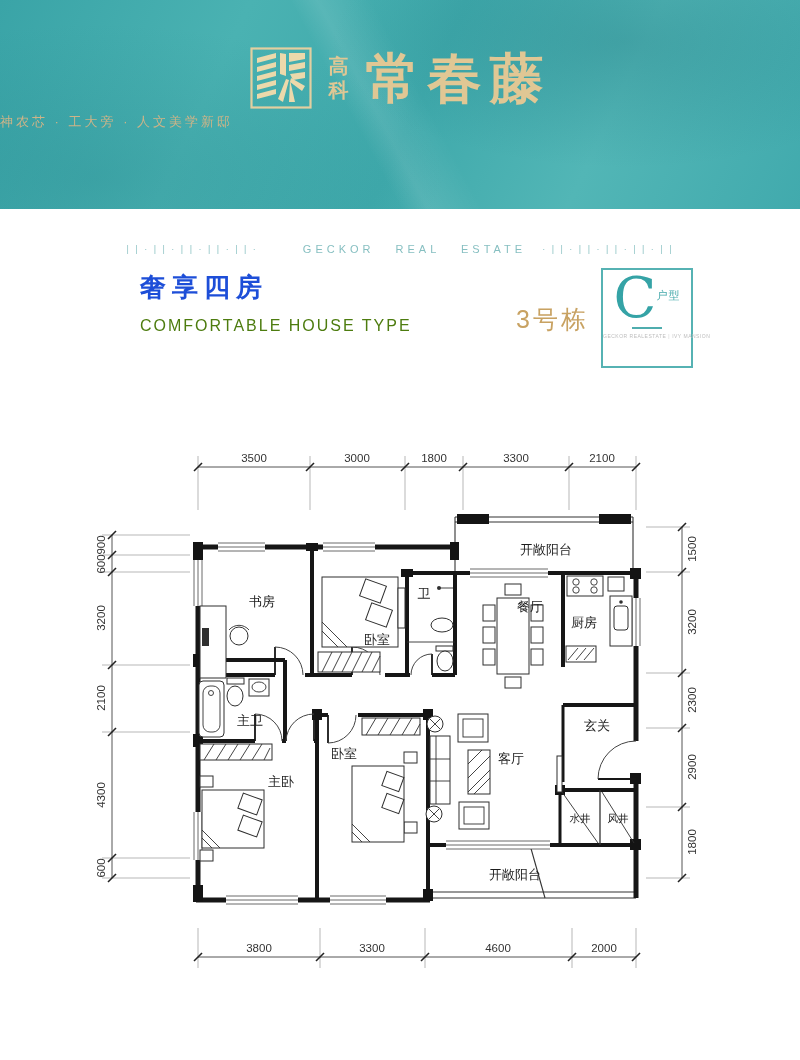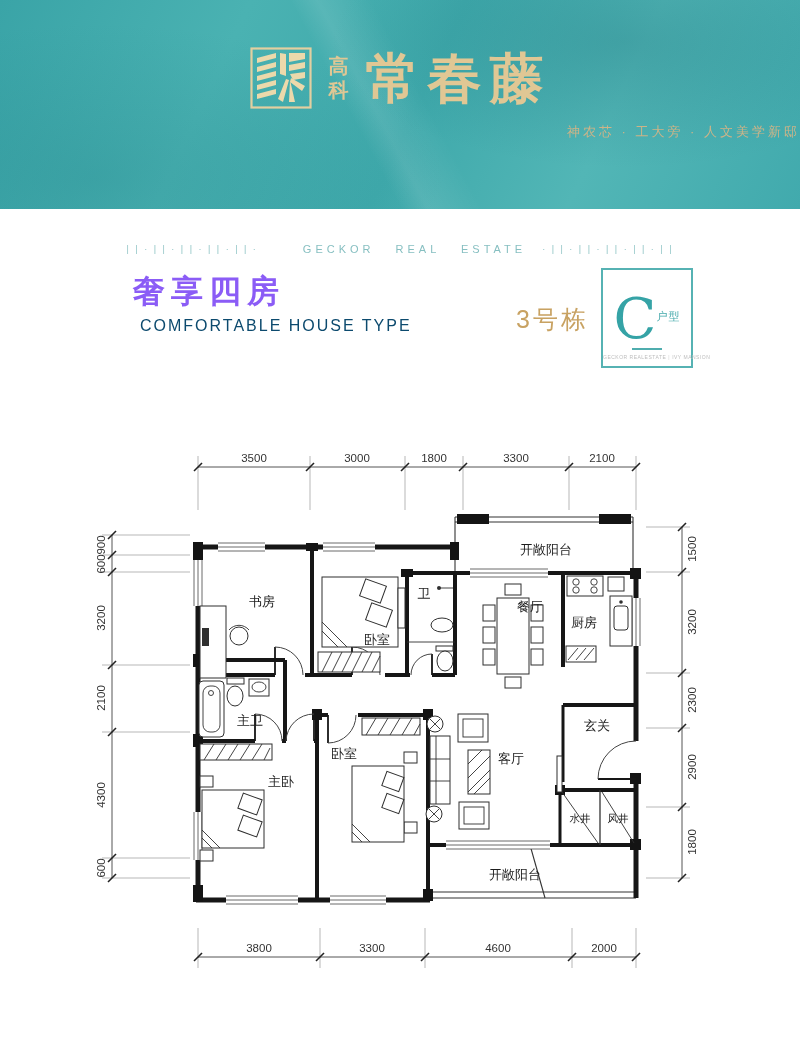--- a/index.html
+++ b/index.html
@@ -12,35 +12,35 @@
       radial-gradient(500px 220px at 12% 85%, rgba(28,125,132,.25), rgba(28,125,132,0) 70%),
       linear-gradient(62deg, rgba(255,255,255,0) 44%, rgba(255,255,255,.10) 47%, rgba(255,255,255,0) 53%),
       linear-gradient(115deg,#3aa4a7 0%,#4ab2b2 28%,#3fa9ab 52%,#52b6b6 74%,#41aaad 100%);}
   .logo-row{position:relative;display:flex;justify-content:center;align-items:center;gap:16px;padding-top:46px;}
   .logo-icon{width:64px;height:64px;flex:0 0 auto;}
   .brand-prefix{display:flex;flex-direction:column;justify-content:center;
     color:#e0c794;font-size:20px;font-weight:bold;line-height:1.2;letter-spacing:1px;
     font-family:"DejaVu Serif","Liberation Serif",serif;}
   .brand-name{color:#e0c794;font-size:54px;font-weight:bold;letter-spacing:8px;line-height:1;
     font-family:Liberation Sans, sans-serif;}
-  .tagline{margin-top:13px;text-align:right;color:#cdb488;font-size:13px;letter-spacing:3px;}
+  .tagline{margin-top:3px;text-align:left;color:#cdb488;font-size:13px;letter-spacing:3px;}
   
   .divider{position:absolute;left:0;top:243px;width:800px;display:flex;justify-content:center;
     align-items:center;gap:16px;color:#8fc4c5;}
   .divider .pattern{font-size:9px;letter-spacing:2px;white-space:pre;}
   .divider .label{font-size:11px;letter-spacing:4px;word-spacing:14px;color:#86bfc1;margin-left:29px;}
   
-  .title-cn{position:absolute;left:133px;top:270px;font-size:32px;color:#8b5cf6;
+  .title-cn{position:absolute;left:140px;top:270px;font-size:26px;color:#1d4ed8;
     letter-spacing:6px;font-weight:600;}
-  .title-en{position:absolute;left:140px;top:317px;font-size:16px;color:#0c4a6e;letter-spacing:2px;}
+  .title-en{position:absolute;left:140px;top:317px;font-size:16px;color:#4d7c0f;letter-spacing:2px;}
   .building{position:absolute;left:516px;top:303px;font-size:25px;color:#c8a262;letter-spacing:3px;}
   
   .badge{position:absolute;left:601px;top:268px;width:92px;height:100px;background:#fff;
     border:2px solid #56b2b3;box-sizing:border-box;text-align:center;}
-  .badge-main{margin-top:21px;line-height:1;}
+  .badge-main{margin-top:0;line-height:1;}
   .badge-c{font-family:"DejaVu Serif","Liberation Serif",serif;font-size:56px;color:#35a3a6;}
   .badge-suffix{font-size:11px;color:#45a9ab;vertical-align:18px;letter-spacing:1px;}
   .badge-line{width:30px;height:2px;background:#4fadae;margin:1px auto 4px;}
   .badge-caption{font-size:5px;color:#bdbdbd;letter-spacing:.5px;white-space:nowrap;}
   .badge-caption .sep{margin:0 2px;color:#cfcfcf;}
   
   .plan{position:absolute;left:90px;top:430px;}
   .plan text{font-family:"Liberation Sans","DejaVu Sans",sans-serif;}
   .dim-line{stroke:#555;stroke-width:1;}
   .ext{stroke:#9a9a9a;stroke-width:.7;}

